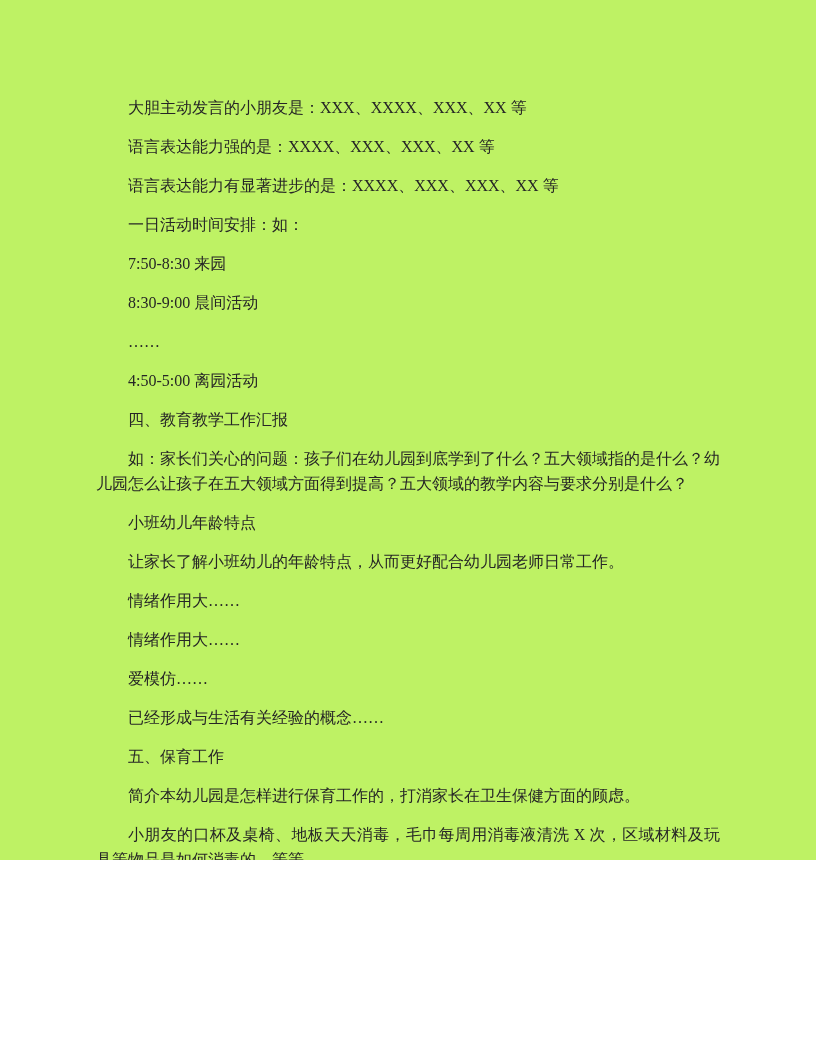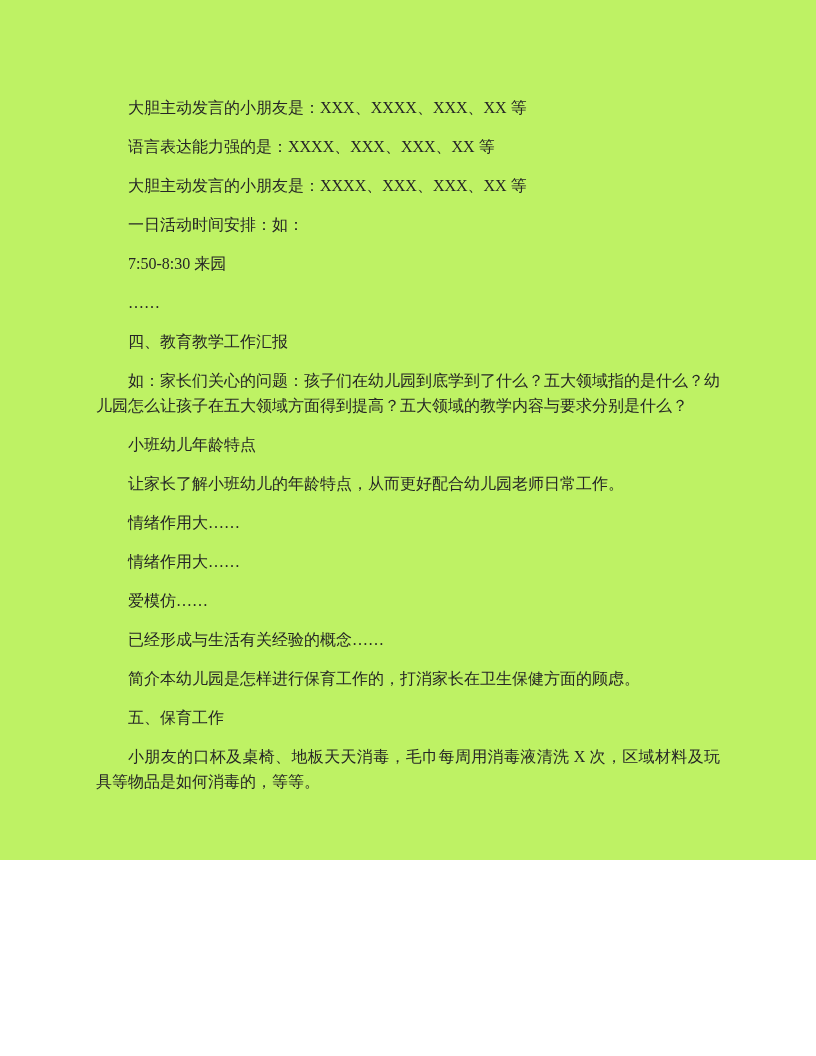--- a/index.html
+++ b/index.html
@@ -26,28 +26,30 @@
     text-align: justify;
     word-wrap: break-word;
   }
 </style>
 </head>
 <body>
 
 <div class="page">
   <p class="para">大胆主动发言的小朋友是：XXX、XXXX、XXX、XX 等</p>
   <p class="para">语言表达能力强的是：XXXX、XXX、XXX、XX 等</p>
-  <p class="para">大胆主动发言的小朋友是：XXXX、XXX、XXX、XX 等</p>
+  <p class="para">语言表达能力有显著进步的是：XXXX、XXX、XXX、XX 等</p>
   <p class="para">一日活动时间安排：如：</p>
   <p class="para">7:50-8:30 来园</p>
+  <p class="para">8:30-9:00 晨间活动</p>
   <p class="para">……</p>
+  <p class="para">4:50-5:00 离园活动</p>
   <p class="para">四、教育教学工作汇报</p>
   <p class="para">如：家长们关心的问题：孩子们在幼儿园到底学到了什么？五大领域指的是什么？幼儿园怎么让孩子在五大领域方面得到提高？五大领域的教学内容与要求分别是什么？</p>
   <p class="para">小班幼儿年龄特点</p>
   <p class="para">让家长了解小班幼儿的年龄特点，从而更好配合幼儿园老师日常工作。</p>
   <p class="para">情绪作用大……</p>
   <p class="para">情绪作用大……</p>
   <p class="para">爱模仿……</p>
   <p class="para">已经形成与生活有关经验的概念……</p>
+  <p class="para">五、保育工作</p>
   <p class="para">简介本幼儿园是怎样进行保育工作的，打消家长在卫生保健方面的顾虑。</p>
-  <p class="para">五、保育工作</p>
   <p class="para">小朋友的口杯及桌椅、地板天天消毒，毛巾每周用消毒液清洗 X 次，区域材料及玩具等物品是如何消毒的，等等。</p>
 </div>
 
 </body></html>

